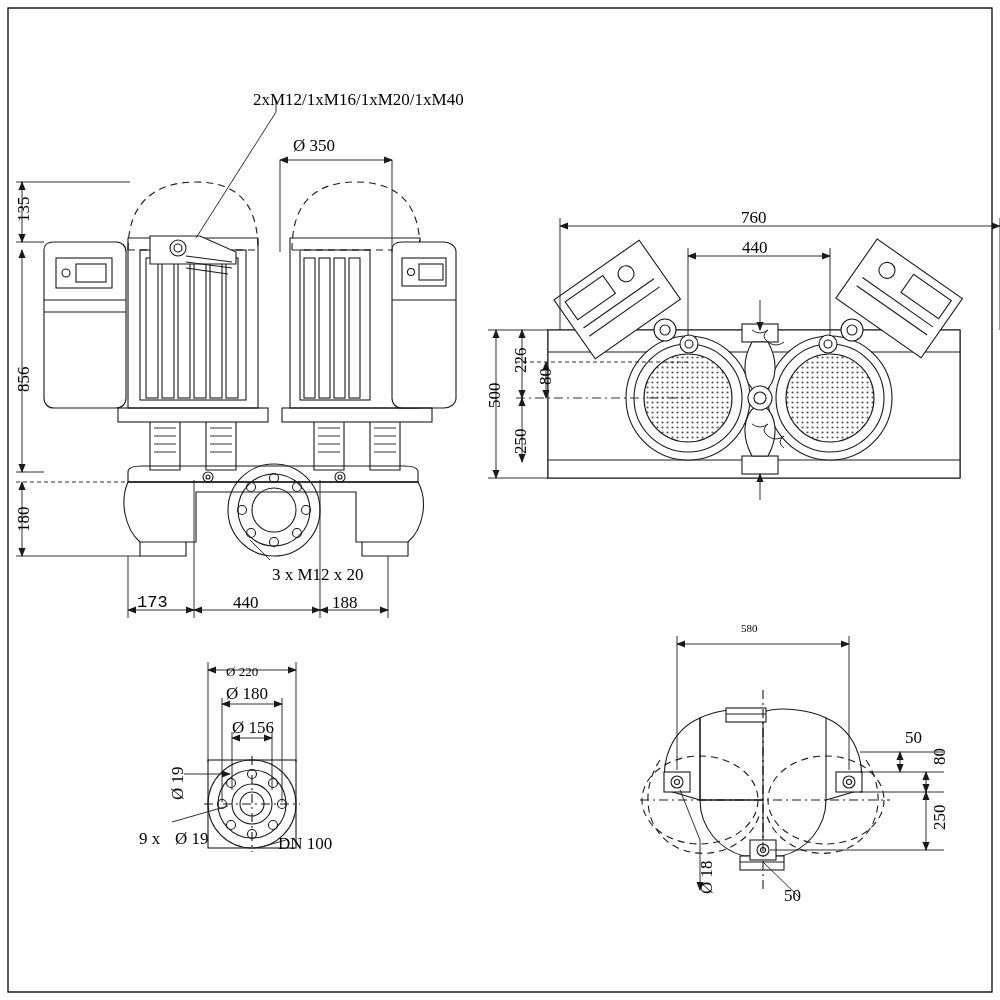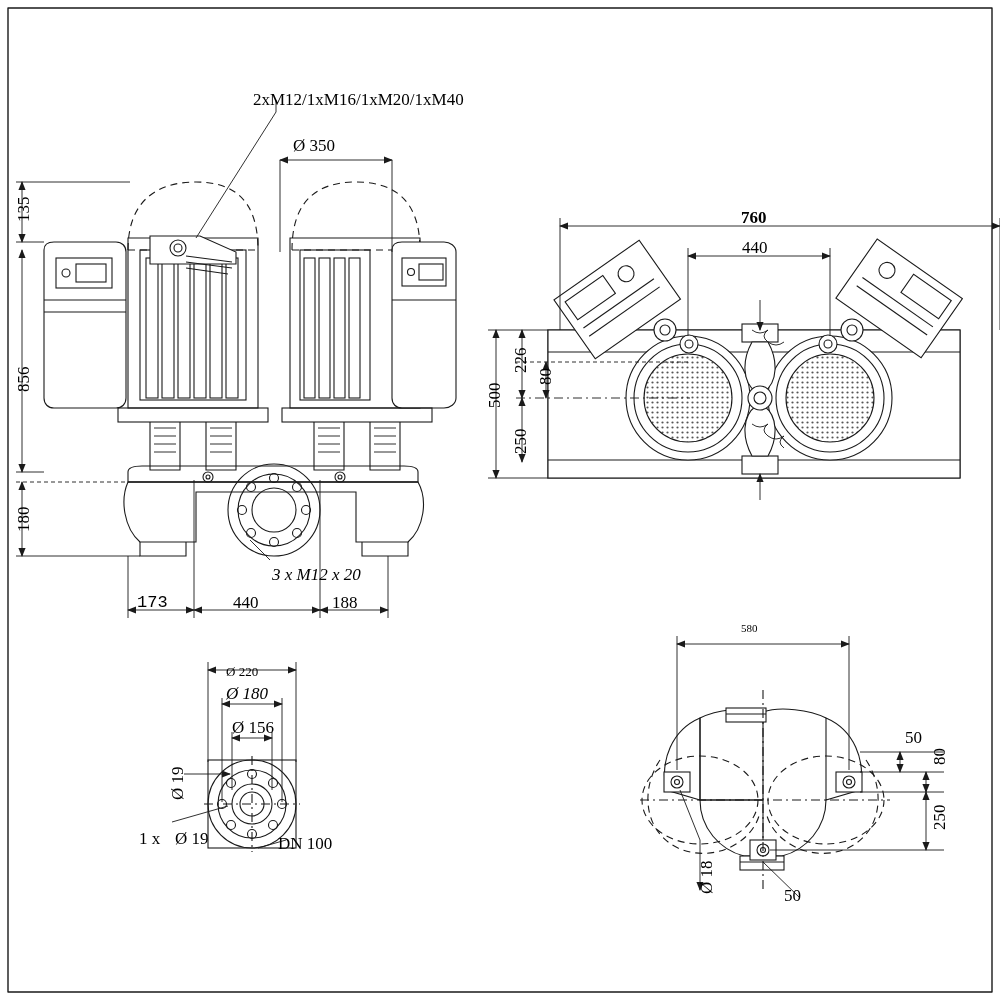--- a/index.html
+++ b/index.html
@@ -304,37 +304,37 @@
     <line x1="680" y1="790" x2="700" y2="840"></line>
     <line x1="763" y1="862" x2="800" y2="898"></line>
   </g>
 </svg>
 
 <div class="lbl" style="left:253px;top:90px;font-size:17px;">2xM12/1xM16/1xM20/1xM40</div>
 <div class="lbl" style="left:293px;top:136px;font-size:17px;">Ø 350</div>
 <div class="lbl v" style="left:14px;top:222px;font-size:17px;transform:rotate(-90deg);">135</div>
 <div class="lbl v" style="left:14px;top:392px;font-size:17px;transform:rotate(-90deg);">856</div>
 <div class="lbl v" style="left:14px;top:532px;font-size:17px;transform:rotate(-90deg);">180</div>
-<div class="lbl" style="left:272px;top:565px;font-size:17px;font-style:italic;">3 x M12 x 20</div>
+<div class="lbl" style="left:272px;top:565px;font-size:17px;">3 x M12 x 20</div>
 <div class="lbl" style="left:137px;top:593px;font-size:17px;font-family:Liberation Mono, monospace;">173</div>
 <div class="lbl" style="left:233px;top:593px;font-size:17px;">440</div>
 <div class="lbl" style="left:332px;top:593px;font-size:17px;">188</div>
 
-<div class="lbl" style="left:741px;top:208px;font-size:17px;font-weight:bold;">760</div>
+<div class="lbl" style="left:741px;top:208px;font-size:17px;">760</div>
 <div class="lbl" style="left:742px;top:238px;font-size:17px;">440</div>
 <div class="lbl v" style="left:485px;top:408px;font-size:17px;transform:rotate(-90deg);">500</div>
 <div class="lbl v" style="left:511px;top:373px;font-size:17px;transform:rotate(-90deg);">226</div>
 <div class="lbl v" style="left:536px;top:385px;font-size:17px;transform:rotate(-90deg);">80</div>
 <div class="lbl v" style="left:511px;top:454px;font-size:17px;transform:rotate(-90deg);">250</div>
 
 <div class="lbl" style="left:226px;top:664px;font-size:13px;">Ø 220</div>
-<div class="lbl" style="left:226px;top:684px;font-size:17px;font-style:italic;">Ø 180</div>
+<div class="lbl" style="left:226px;top:684px;font-size:17px;">Ø 180</div>
 <div class="lbl" style="left:232px;top:718px;font-size:17px;">Ø 156</div>
 <div class="lbl v" style="left:168px;top:800px;font-size:17px;transform:rotate(-90deg);">Ø 19</div>
-<div class="lbl" style="left:139px;top:829px;font-size:17px;">1 x</div>
+<div class="lbl" style="left:139px;top:829px;font-size:17px;">9 x</div>
 <div class="lbl" style="left:175px;top:829px;font-size:17px;">Ø 19</div>
 <div class="lbl" style="left:278px;top:834px;font-size:17px;">DN 100</div>
 
 <div class="lbl" style="left:741px;top:622px;font-size:11px;">580</div>
 <div class="lbl" style="left:905px;top:728px;font-size:17px;">50</div>
 <div class="lbl v" style="left:930px;top:765px;font-size:17px;transform:rotate(-90deg);">80</div>
 <div class="lbl v" style="left:930px;top:830px;font-size:17px;transform:rotate(-90deg);">250</div>
 <div class="lbl v" style="left:697px;top:894px;font-size:17px;transform:rotate(-90deg);">Ø 18</div>
 <div class="lbl" style="left:784px;top:886px;font-size:17px;">50</div>
 

